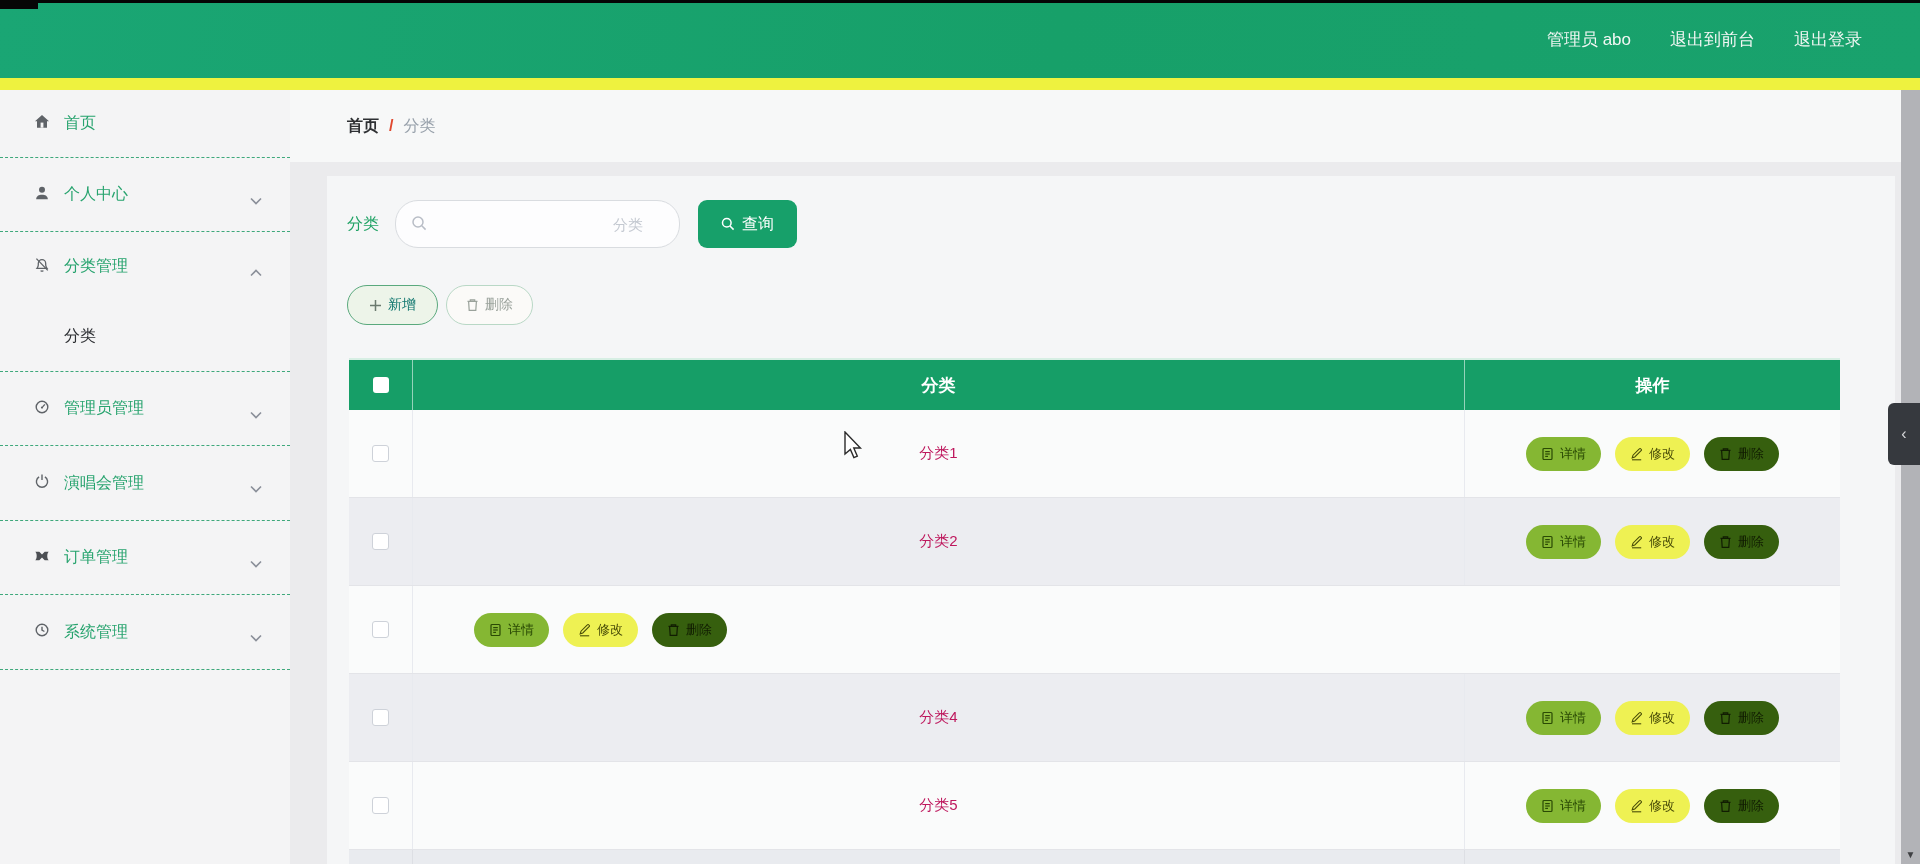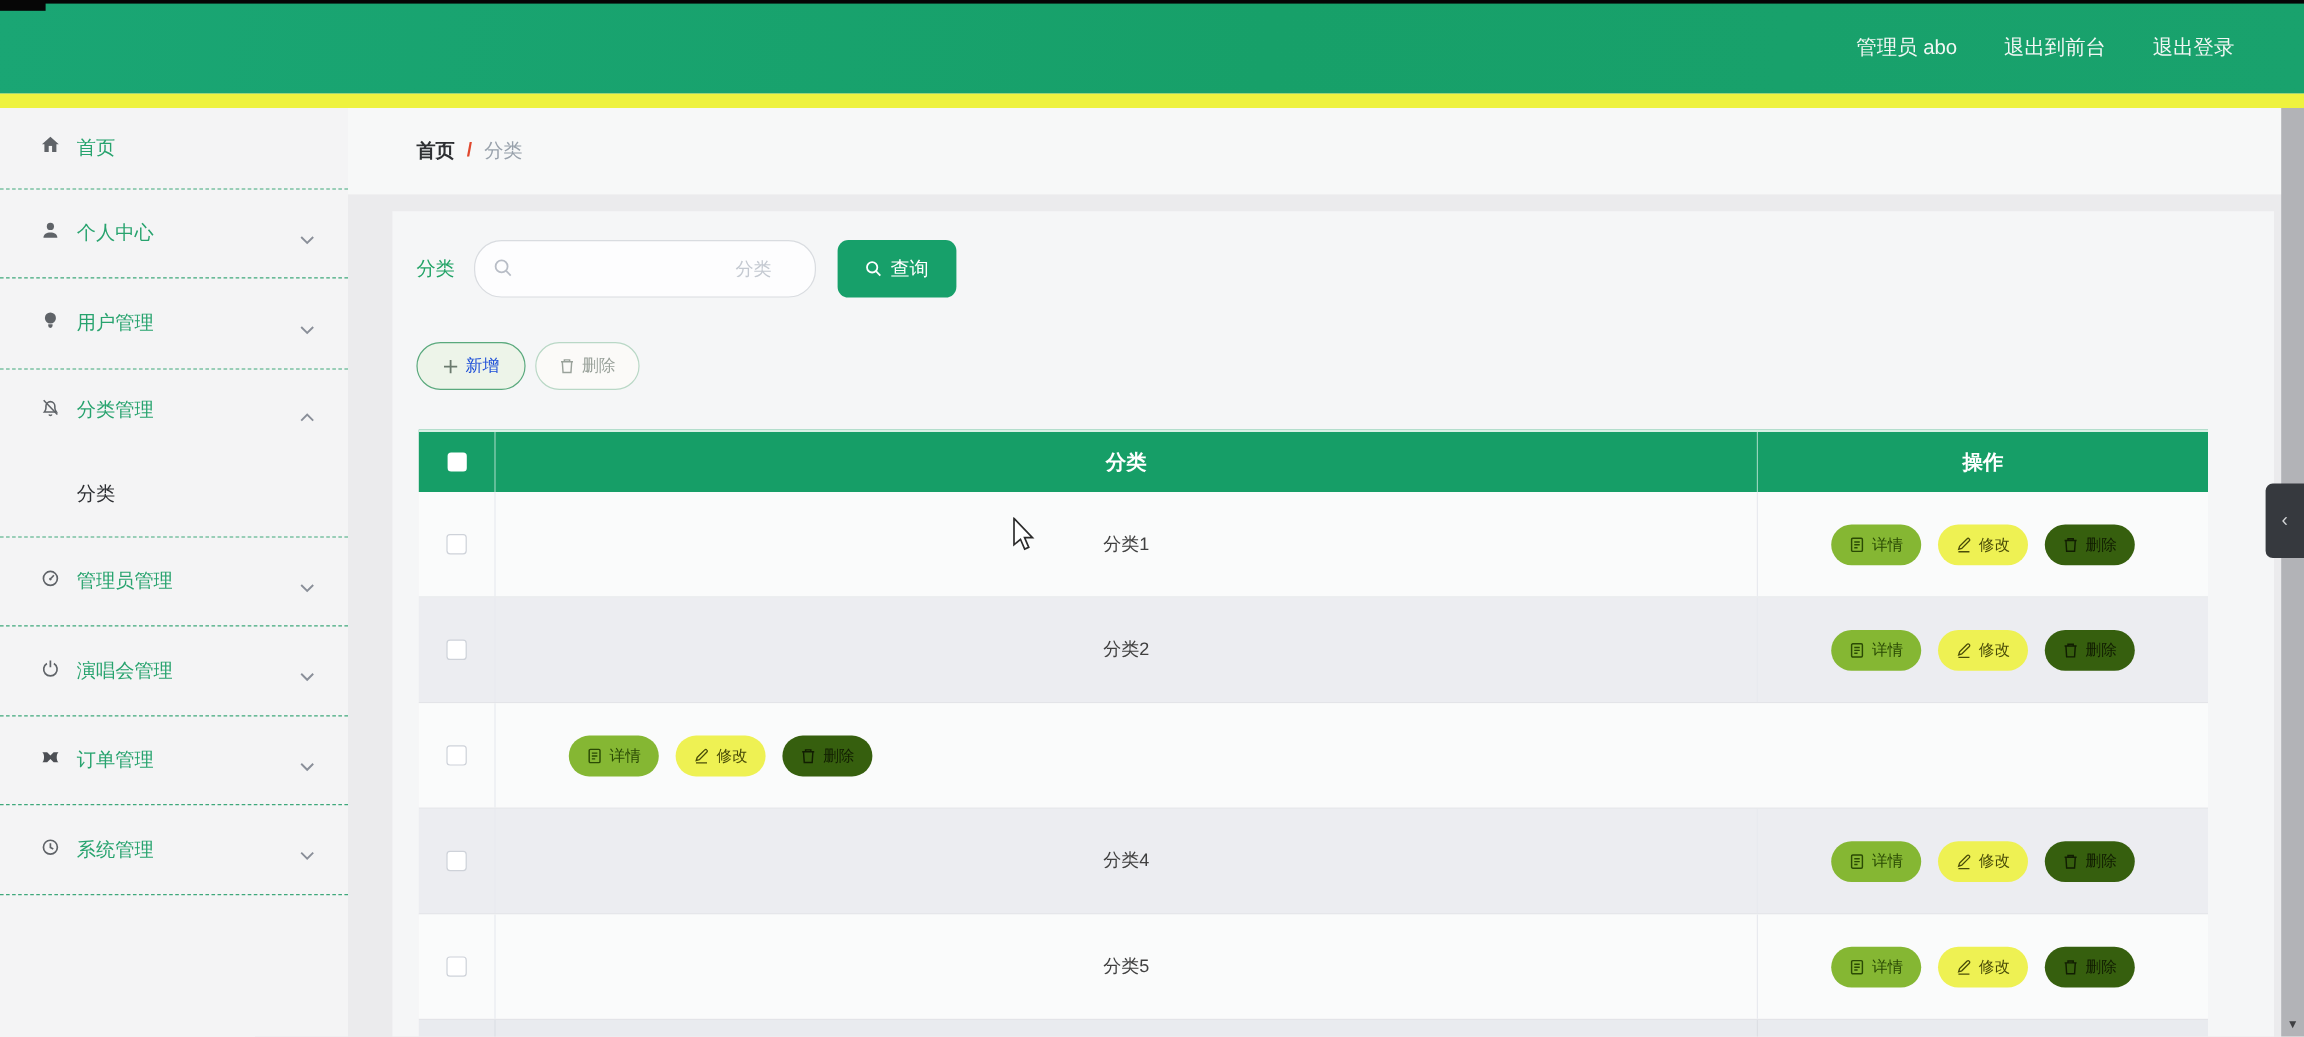--- a/index.html
+++ b/index.html
@@ -43,38 +43,38 @@
   .search-box svg{position:absolute;left:15px;top:14px}
   .inp{position:absolute;left:36px;right:0;top:0;height:44px;border:none;outline:none;background:transparent;
     font-size:15px;color:#333;text-align:right;padding-right:36px;font-family:inherit}
   .inp::placeholder{color:#c4c9d1}
   .query-btn{margin-left:18px;height:48px;padding:0 23px;background:#17a06a;color:#fff;border:none;
     border-radius:9px;font-size:16px;display:flex;align-items:center;gap:7px;cursor:pointer;font-family:Liberation Serif, serif}
 
   
   .toolbar-row{margin:37px 0 0 20px;display:flex;gap:8px}
   .btn-add{height:40px;padding:0 21px;border-radius:20px;background:#edf4e9;border:1px solid #5aa97d;
-    color:#1d4ed8;font-size:14px;display:flex;align-items:center;gap:6px;cursor:pointer;font-family:inherit}
+    color:#0f766e;font-size:14px;display:flex;align-items:center;gap:6px;cursor:pointer;font-family:inherit}
   .btn-del{height:40px;padding:0 19px;border-radius:20px;background:#fbfaf8;border:1px solid #b9d8c6;
     color:#9aa29b;font-size:14px;display:flex;align-items:center;gap:6px;cursor:pointer;font-family:inherit}
 
   
   .table{margin:33px 0 0 22px;width:1491px}
   .t-head{display:flex;height:50px;background:#169e67;border-top:2px solid #d7efe4;align-items:stretch}
   .th-check{width:63px;display:flex;align-items:center;justify-content:center;border-right:1px solid rgba(255,255,255,.55)}
   .th-name{flex:1;display:flex;align-items:center;justify-content:center;color:#fff;font-weight:bold;font-size:17px;
     border-right:1px solid rgba(255,255,255,.55)}
   .th-action{width:375px;display:flex;align-items:center;justify-content:center;color:#fff;font-weight:bold;font-size:17px}
   .hd-cb{width:16px;height:16px;background:#fff;border-radius:3px}
   .t-row{display:flex;height:87px;align-items:stretch;border-bottom:1px solid #e3e4e8}
   .t-row.odd{background:#fafbfb}
   .t-row.even{background:#ecedf1}
   .td-check{width:63px;display:flex;align-items:center;justify-content:center;border-right:1px solid #e8eaef}
   .cb{width:15px;height:15px;border:1px solid #ced2d9;border-radius:3px;background:#fff;cursor:pointer}
-  .td-name{flex:1;display:flex;align-items:center;justify-content:center;color:#404040;font-size:15px;
+  .td-name{flex:1;display:flex;align-items:center;justify-content:center;color:#be185d;font-size:15px;
     border-right:1px solid #e8eaef;cursor:pointer}
   .td-action{width:375px;display:flex;align-items:center;justify-content:center;gap:14px}
   .pill{height:34px;padding:0 15px;border-radius:17px;display:inline-flex;align-items:center;gap:6px;
     font-size:13px;cursor:pointer;border:none;font-family:inherit;white-space:nowrap}
   .pill.detail{background:#85b733;color:#2a4a04}
   .pill.edit{background:#eef153;color:#4a4d08}
   .pill.delete{background:#365f0e;color:#111d02}
   .partial-row{display:flex;height:21px;background:#e9ebef;align-items:stretch}
   .pr-check{width:63px;border-right:1px solid #dddfe4}
   .pr-name{flex:1;border-right:1px solid #dddfe4}
@@ -129,36 +129,20 @@
         </span>
         <span class="lbl">个人中心</span>
         <span class="s-chev">
           <svg width="12" height="8" viewBox="0 0 12 8">
               <polyline points="1,1.5 6,6.5 11,1.5" stroke="#8a8f99" stroke-width="1.6" fill="none"></polyline>
             </svg>
         </span>
       </div>
     </div>
     <div class="side-sec">
-      <div class="s-item h75">
-        <span>
-          <svg width="18" height="18" viewBox="0 0 18 18">
-              <circle cx="9" cy="7" r="4.6" fill="#5f6368"></circle>
-              <path d="M7.2 12.3h3.6v1.2a1.8 1.8 0 0 1-3.6 0z" fill="#5f6368"></path>
-            </svg>
-        </span>
-        <span class="lbl">用户管理</span>
-        <span class="s-chev">
-          <svg width="12" height="8" viewBox="0 0 12 8">
-              <polyline points="1,1.5 6,6.5 11,1.5" stroke="#8a8f99" stroke-width="1.6" fill="none"></polyline>
-            </svg>
-        </span>
-      </div>
-    </div>
-    <div class="side-sec">
       <div class="s-item h69">
         <span>
           <svg width="18" height="18" viewBox="0 0 18 18">
               <path d="M4 12.3h10c-.8-1-1.3-1.8-1.3-3.2V7.4A3.7 3.7 0 0 0 9 3.7a3.7 3.7 0 0 0-3.7 3.7v1.7c0 1.4-.5 2.2-1.3 3.2z" fill="none" stroke="#5f6368" stroke-width="1.3"></path>
               <path d="M7.8 14.4a1.3 1.3 0 0 0 2.4 0" stroke="#5f6368" fill="none" stroke-width="1.3"></path>
               <line x1="3.4" y1="2.6" x2="14.8" y2="14.4" stroke="#5f6368" stroke-width="1.3"></line>
             </svg>
         </span>
         <span class="lbl">分类管理</span>
         <span class="s-chev">

